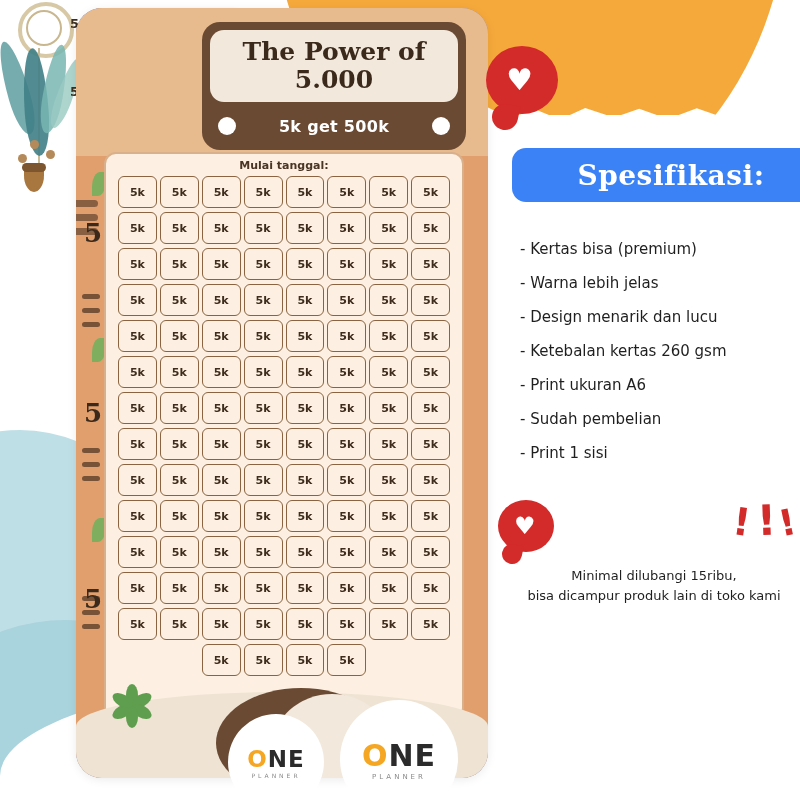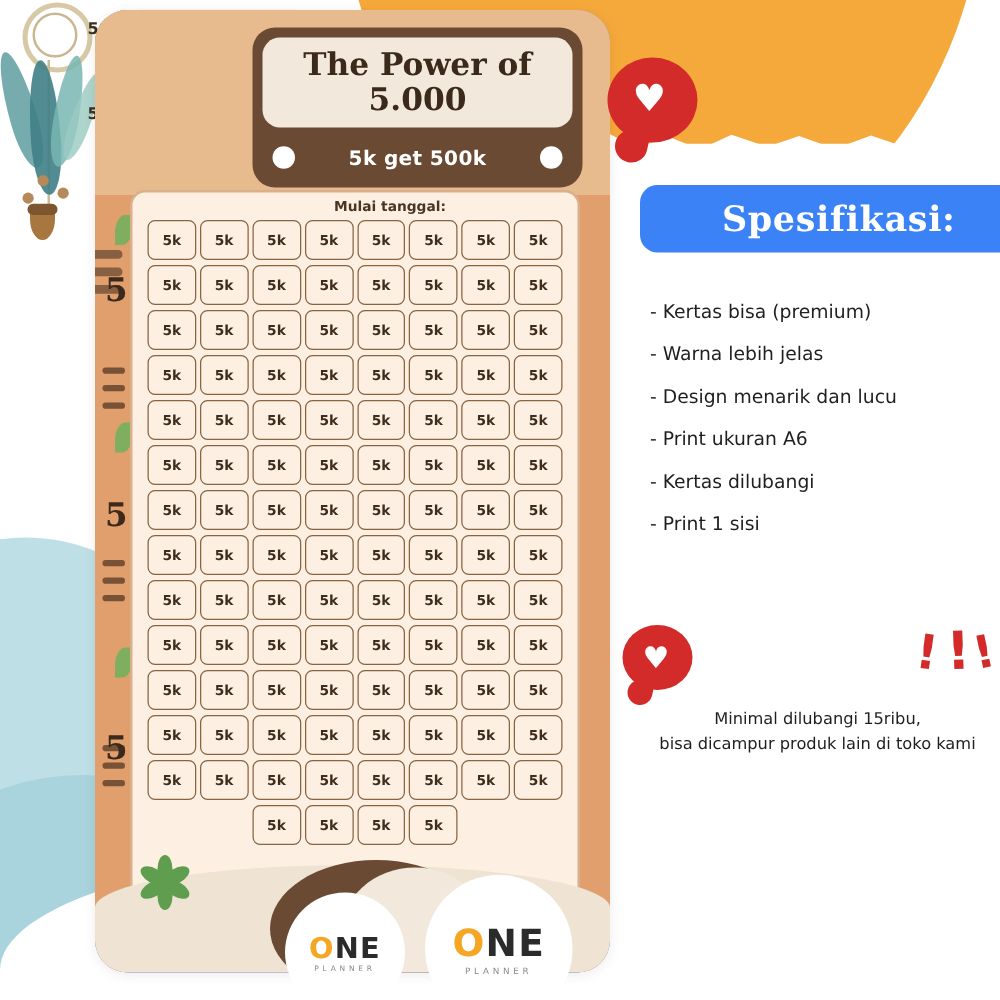--- a/index.html
+++ b/index.html
@@ -114,21 +114,21 @@
   .pd-left{left:16px;} .pd-right{right:16px;}
 
   
   .sheet{
     position:absolute;left:28px;top:144px;width:356px;height:564px;background:#fdf0e2;border-radius:12px;
     border:2px solid #d9b08c;
   }
   .sheet-label{
     position:absolute;width:100%;text-align:center;font-size:11px;font-weight:bold;color:#4a3524;
   }
-  .label-top{top:5px;margin-left:28px;} .label-bottom{bottom:6px;}
+  .label-top{top:5px;} .label-bottom{bottom:6px;}
   .grid{
     position:absolute;left:12px;top:22px;width:332px;
     display:grid;grid-template-columns:repeat(8,1fr);gap:4px 3px;
   }
   .cell{
     height:30px;border:1.6px solid #8a6340;border-radius:6px;background:#fdf0e2;
     display:flex;align-items:center;justify-content:center;
     font-size:11px;color:#3e2d1e;font-weight:600;
   }
   .cell.empty{border-color:transparent;background:transparent;}
@@ -425,22 +425,23 @@
   <div class="excl" style="left:757px;top:496px;font-size:42px;transform:rotate(-2deg);">!</div>
   <div class="excl" style="left:779px;top:502px;font-size:36px;transform:rotate(-12deg);">!</div>
 
   <div class="spec-title-wrap">
     <div class="spec-title">Spesifikasi:</div>
   </div>
   <div class="spec-list" id="spec-list">
       <div class="spec-item">- Kertas bisa (premium)</div>
       <div class="spec-item">- Warna lebih jelas</div>
       <div class="spec-item">- Design menarik dan lucu</div>
+      <div class="spec-item">- Ketebalan kertas 260 gsm</div>
       <div class="spec-item">- Print ukuran A6</div>
-      <div class="spec-item">- Kertas dilubangi</div>
+      <div class="spec-item">- Sudah pembelian</div>
       <div class="spec-item">- Print 1 sisi</div>
     </div>
 
   <div class="note-lines">
     <div>Minimal dilubangi 15ribu,</div>
     <div>bisa dicampur produk lain di toko kami</div>
   </div>
 
 </div>
 

